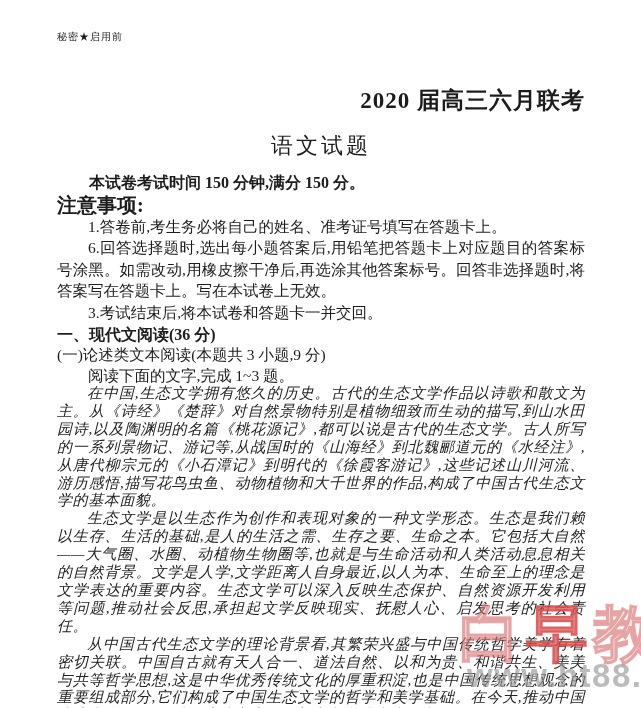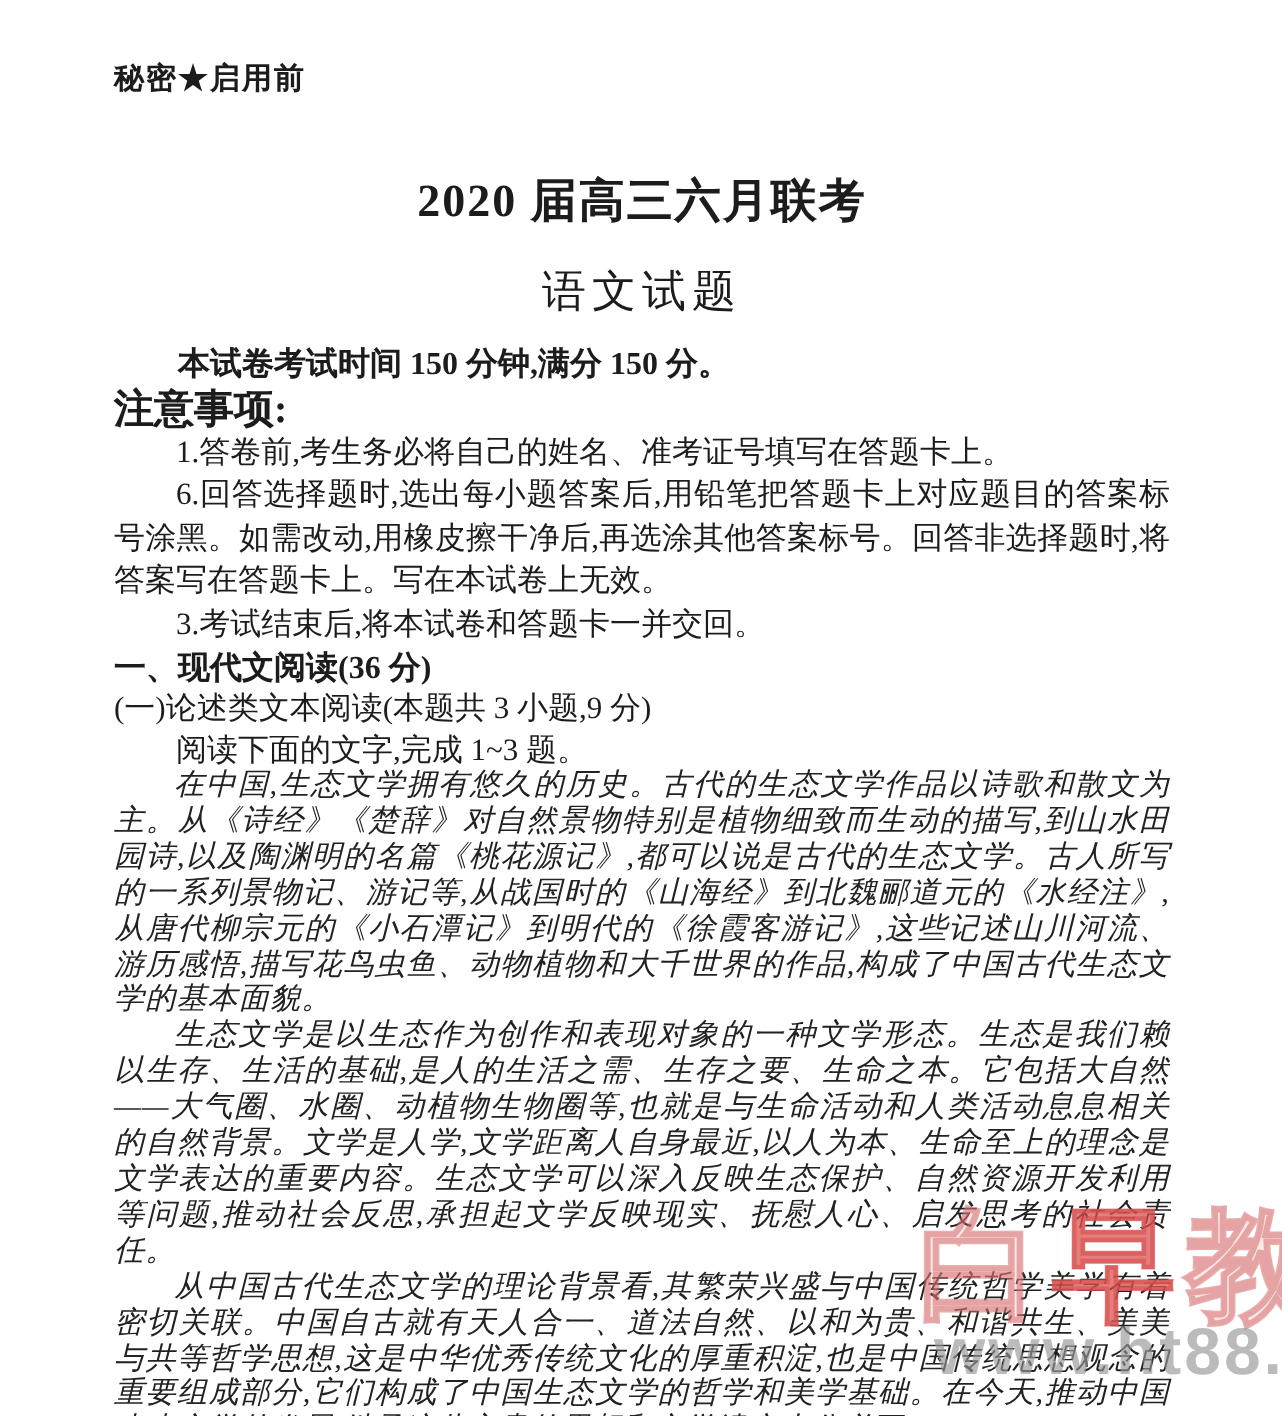--- a/index.html
+++ b/index.html
@@ -19,22 +19,22 @@
   }
 
   
   .header-row {
     display: flex;
     justify-content: space-between;
     align-items: flex-start;
     height: 52px;
   }
   .classification {
-    font-size: 15px;
-    font-weight: bold;
+    font-size: 10px;
+    font-weight: normal;
     padding-top: 3px;
     letter-spacing: 1px;
   }
   .fill-fields { width: 183px; }
   .fill-line {
     display: flex;
     align-items: flex-end;
     font-size: 14.5px;
     font-weight: bold;
     margin-bottom: 6px;
@@ -43,21 +43,21 @@
   .fill-line .blank {
     display: inline-block;
     border-bottom: 1.3px solid #2a2a2a;
     height: 16px;
   }
   .blank-name { width: 108px; }
   .blank-ticket { width: 112px; }
 
   
   .title-1 {
-    text-align: center;
+    text-align: right;
     font-size: 23px;
     font-weight: bold;
     margin-top: 6px;
     letter-spacing: 1px;
   }
   .title-2 {
     text-align: center;
     font-size: 24px;
     font-weight: bold;
     margin-top: 4px;

